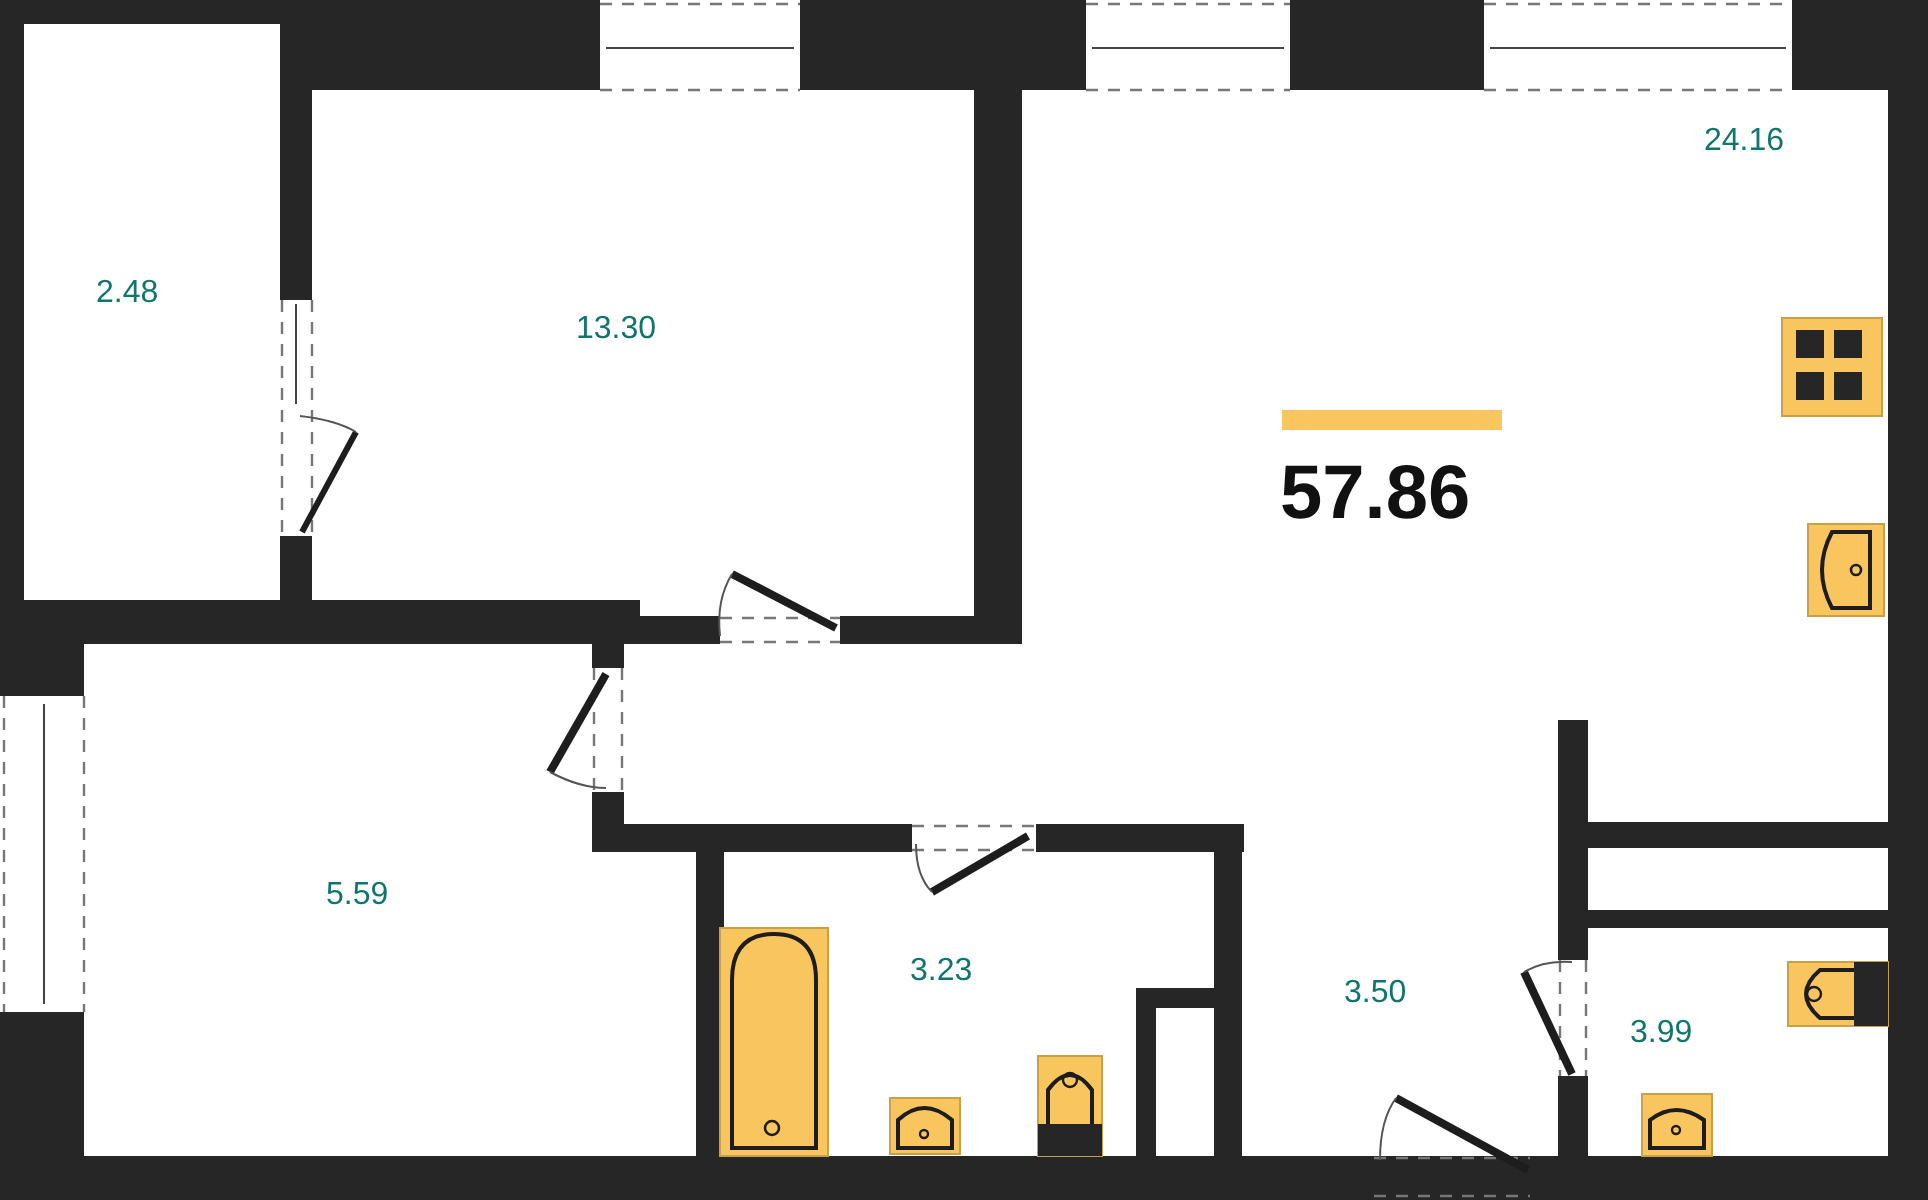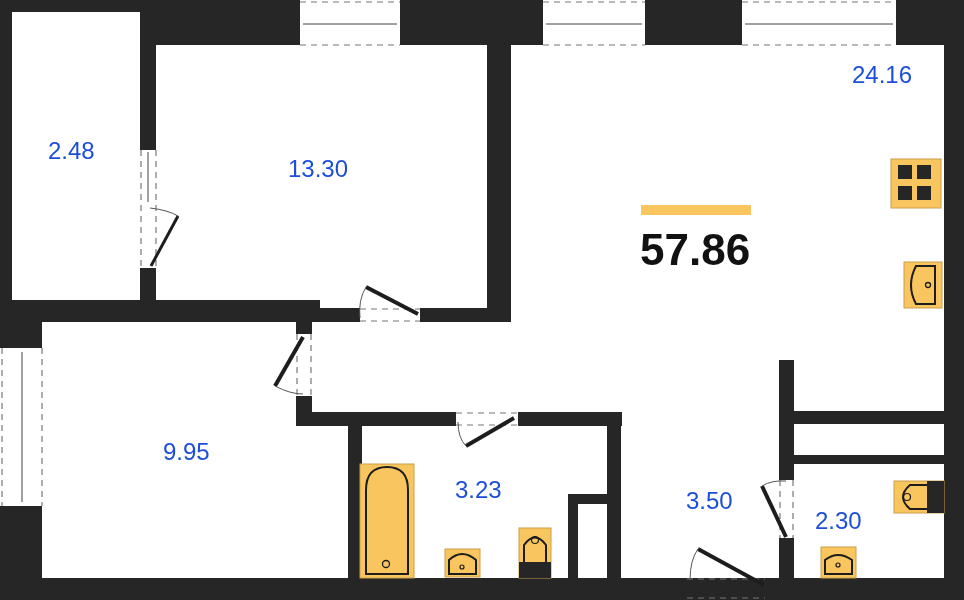--- a/index.html
+++ b/index.html
@@ -4,22 +4,22 @@
 <style>
   html,body{margin:0;padding:0;background:#ffffff;}
   body{width:964px;height:600px;position:relative;overflow:hidden;font-family:"Liberation Sans","DejaVu Sans",sans-serif;}
   #plan{position:absolute;left:0;top:0;width:964px;height:600px;}
   .w{fill:#262626;}
   .fx{fill:#f9c55f;stroke:#c9a04a;stroke-width:1;}
   .ln{stroke:#1d1d1d;stroke-width:2;fill:none;}
   .dash{stroke:#777;stroke-width:1.2;stroke-dasharray:6 5;fill:none;}
   .door{stroke:#1d1d1d;stroke-width:4;}
   .arc{stroke:#555;stroke-width:1;fill:none;}
-  .lbl{position:absolute;font-size:24px;color:#1d4ed8;line-height:1;}
-  #total{position:absolute;left:640px;top:228px;font-size:44px;font-weight:bold;color:#111;line-height:1;}
+  .lbl{position:absolute;font-size:16px;color:#0f766e;line-height:1;}
+  #total{position:absolute;left:640px;top:228px;font-size:38px;font-weight:bold;color:#111;line-height:1;}
   #total-bar{position:absolute;left:641px;top:205px;width:110px;height:10px;background:#f9c55f;}
 </style>
 </head>
 <body>
 
 <svg id="plan" viewBox="0 0 964 600" xmlns="http://www.w3.org/2000/svg">
 
   <g>
     <rect class="w" x="0" y="0" width="300" height="12"></rect>
     <rect class="w" x="140" y="0" width="160" height="45"></rect>
@@ -134,19 +134,19 @@
   <g>
     <rect class="fx" x="821" y="547" width="35" height="31"></rect>
     <path class="ln" d="M825 574 V560 Q838 550 852 560 V574 Z"></path>
     <circle cx="838" cy="565" r="2" class="ln" style="stroke-width:1.2"></circle>
   </g>
 </svg>
 
 <div class="lbl" style="left:48px;top:139px;">2.48</div>
 <div class="lbl" style="left:288px;top:157px;">13.30</div>
 <div class="lbl" style="left:852px;top:63px;">24.16</div>
-<div class="lbl" style="left:163px;top:440px;">9.95</div>
+<div class="lbl" style="left:163px;top:440px;">5.59</div>
 <div class="lbl" style="left:455px;top:478px;">3.23</div>
-<div class="lbl" style="left:672px;top:489px;margin-left:14px;">3.50</div>
-<div class="lbl" style="left:815px;top:509px;">2.30</div>
+<div class="lbl" style="left:672px;top:489px;">3.50</div>
+<div class="lbl" style="left:815px;top:509px;">3.99</div>
 
 <div id="total-bar"></div>
 <div id="total">57.86</div>
 
 </body></html>

